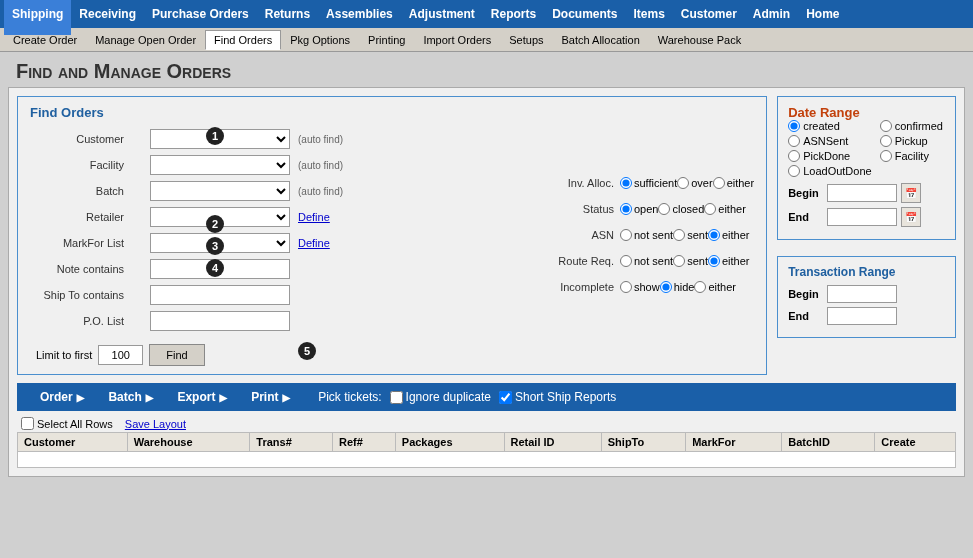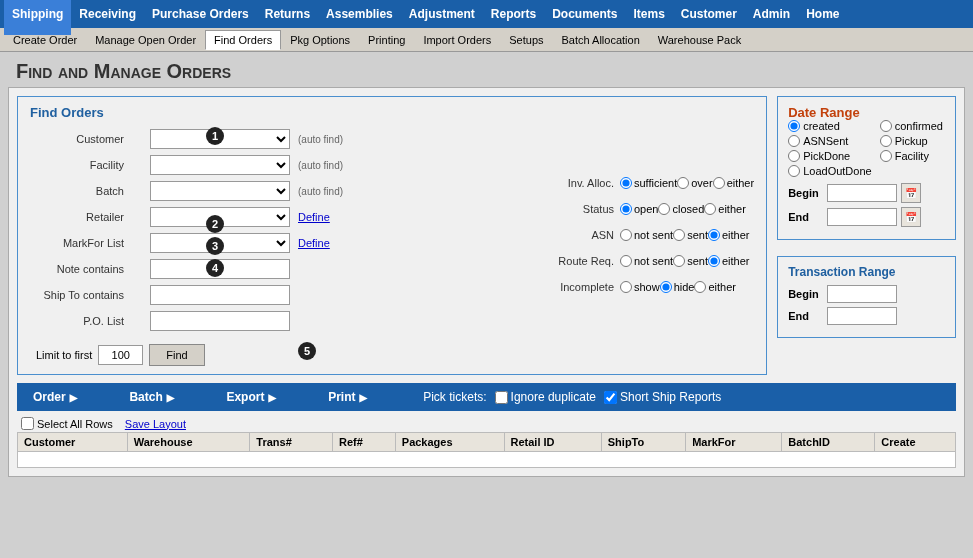--- a/index.html
+++ b/index.html
@@ -61,21 +61,21 @@
     .trans-range-box { border: 1px solid #4a8fce; padding: 8px 10px; margin-top: 8px; }
     .trans-range-legend { color: #2060a0; font-weight: bold; font-size: 12px; margin-bottom: 6px; }
 
     
     .limit-row { display: flex; align-items: center; gap: 6px; margin-top: 8px; padding-left: 6px; }
     .limit-row label { font-size: 11px; }
     .limit-row input[type="text"] { width: 45px; height: 20px; font-size: 11px; border: 1px solid #999; text-align: center; }
     .find-btn { background: #d4d0c8; border: 1px solid #888; padding: 2px 16px; font-size: 11px; cursor: pointer; height: 22px; }
 
     
-    .action-bar { background: #1a5fa8; display: flex; align-items: center; height: 28px; margin-bottom: 4px; padding: 0 4px; gap: 28px; }
+    .action-bar { background: #1a5fa8; display: flex; align-items: center; height: 28px; margin-bottom: 4px; padding: 0 11px; }
     .action-btn { color: #fff; font-weight: bold; font-size: 12px; padding: 4px 12px; display: flex; align-items: center; gap: 4px; cursor: pointer; }
     .action-btn .arrow { font-size: 10px; }
     .pick-tickets { display: flex; align-items: center; gap: 8px; margin-left: 16px; color: #fff; font-size: 12px; }
     .pick-tickets label { display: flex; align-items: center; gap: 3px; }
 
     
     .select-row { display: flex; align-items: center; gap: 12px; padding: 2px 4px; }
     .select-row label { display: flex; align-items: center; gap: 3px; font-size: 11px; }
     .save-layout { color: #0000cc; font-size: 11px; text-decoration: underline; cursor: pointer; }
 

